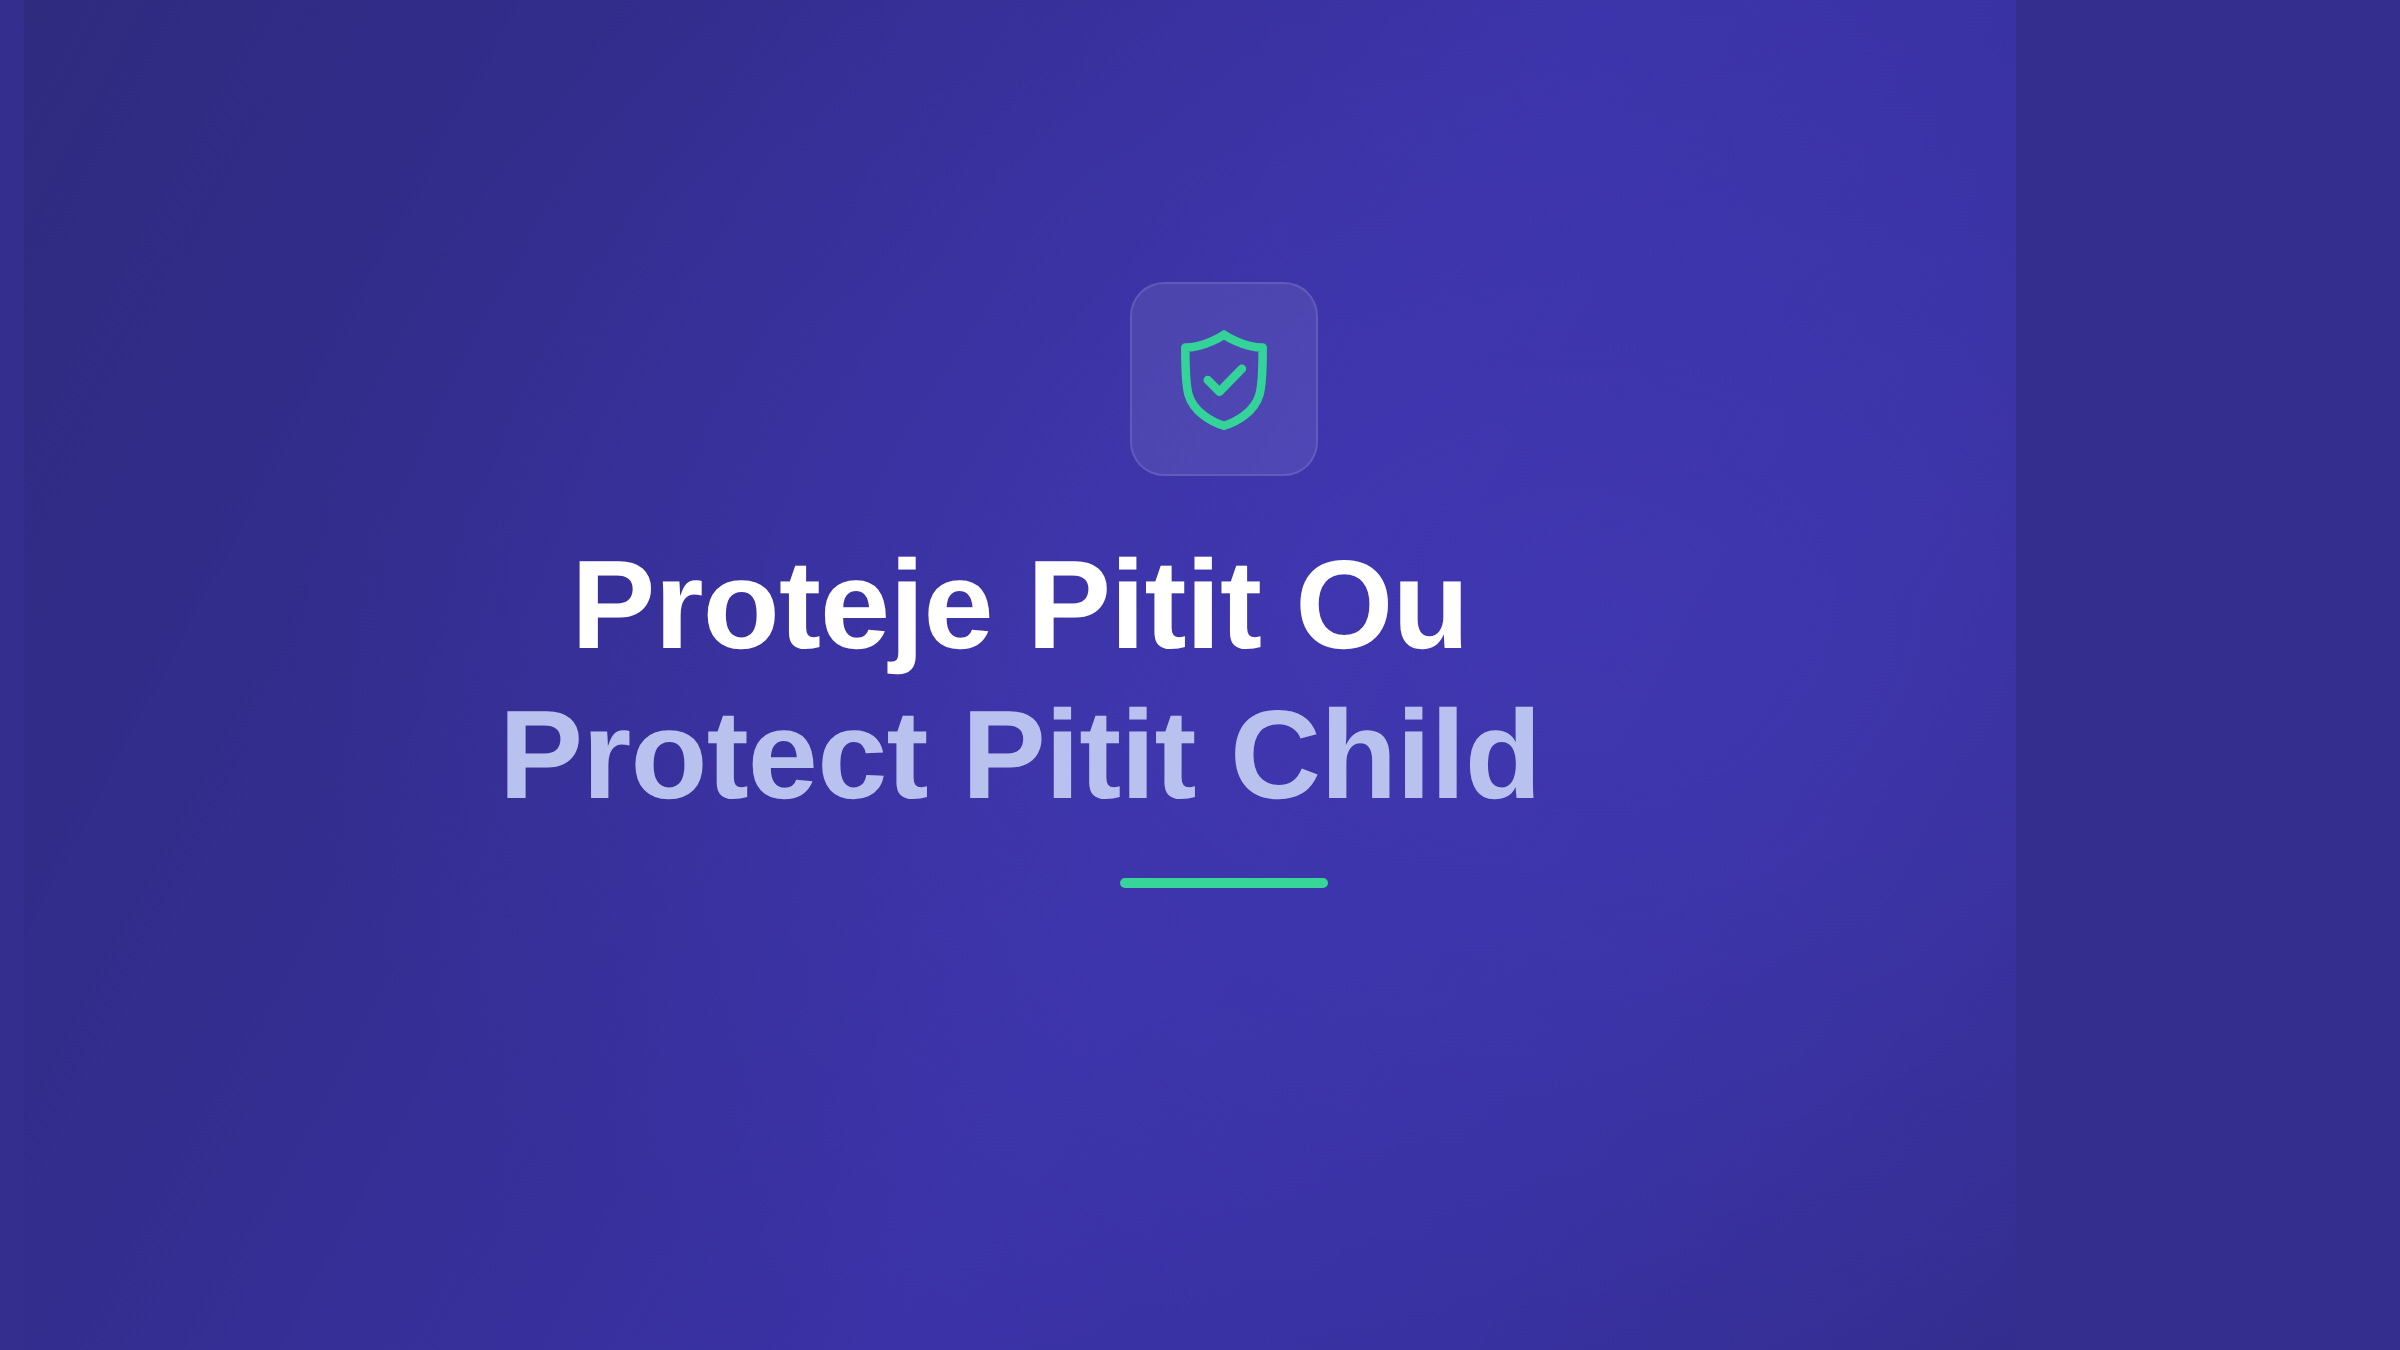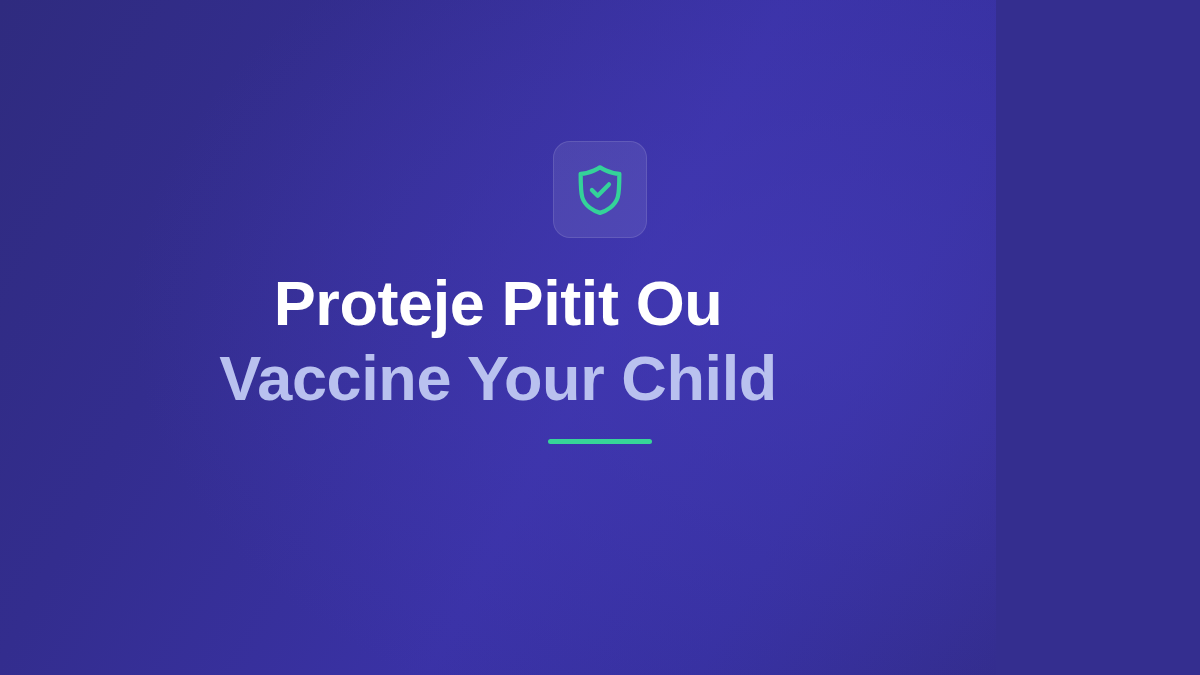--- a/index.html
+++ b/index.html
@@ -29,20 +29,21 @@
       linear-gradient(118deg,
           #2f2b7f 0%,
           #332d8e 26%,
           #3a32a6 58%,
           #36309f 78%,
           #322c8b 100%);
     display: flex;
     flex-direction: column;
     align-items: center;
     justify-content: flex-start;
+    margin-left: 12px;
   }
 
   
   .icon-tile {
     position: absolute;
     left: 553px;
     top: 141px;
     width: 94px;
     height: 97px;
     border-radius: 17px;
@@ -116,19 +117,19 @@
     <span>
       <svg viewBox="0 0 48 50" fill="none" xmlns="http://www.w3.org/2000/svg" aria-hidden="true">
         <path d="M24 3.2 C24 3.2 33.0 9.4 42.6 9.4 C42.6 9.4 42.6 27.0 41.0 32.2 C38.6 40.2 30.2 45.2 24 47.0 C17.8 45.2 9.4 40.2 7.0 32.2 C5.4 27.0 5.4 9.4 5.4 9.4 C15.0 9.4 24 3.2 24 3.2 Z" stroke="#34d399" stroke-width="4.1" stroke-linejoin="round" stroke-linecap="round" fill="none"></path>
         <path d="M16.2 25.0 L21.8 30.6 L32.6 19.6" stroke="#34d399" stroke-width="4.1" stroke-linecap="round" stroke-linejoin="round" fill="none"></path>
       </svg>
     </span>
   </div>
 
   <div class="headline">
     <span class="title-line title-primary">Proteje Pitit Ou</span>
-    <span class="title-line title-secondary">Vaccine Your Child</span>
+    <span class="title-line title-secondary">Protect Pitit Child</span>
   </div>
 
   <div class="divider"></div>
 
 
 </div>
 
 </body></html>

